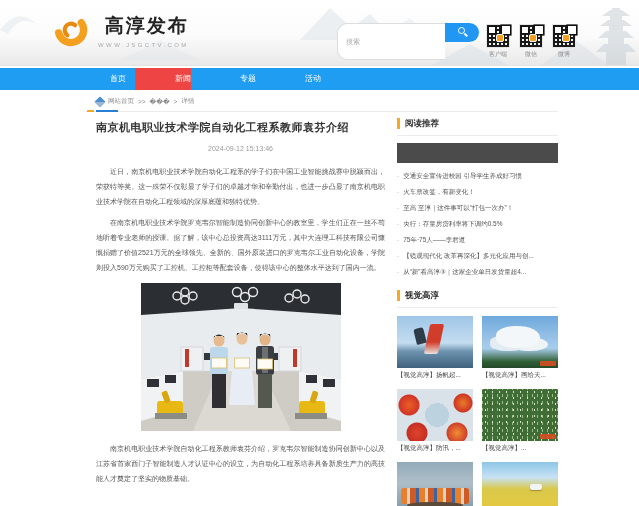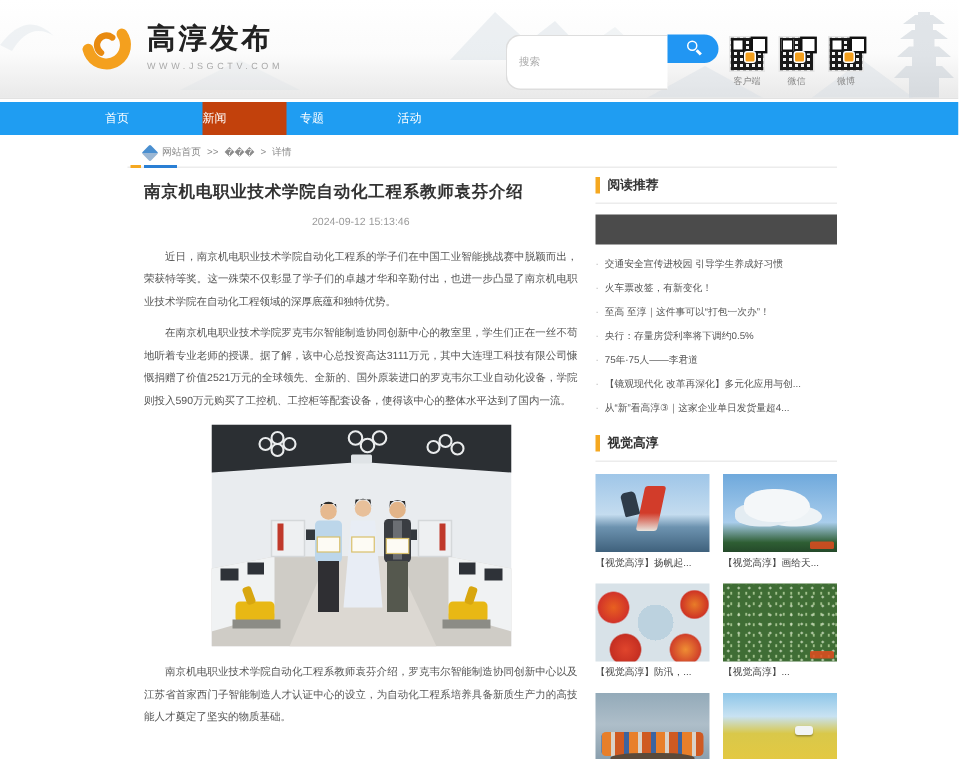--- a/index.html
+++ b/index.html
@@ -4,21 +4,21 @@
 <style>
   * { box-sizing: border-box; margin: 0; padding: 0; }
   html,body { width: 639px; height: 506px; overflow: hidden; background:#fff;
     font-family: "Liberation Sans", "DejaVu Sans", sans-serif; }
 
   
   .header { position: relative; height: 66px;
     background: linear-gradient(180deg,#ffffff 0%,#fbfbfb 55%,#e9e9e9 100%);
     border-bottom: 1px solid #e2e2e2; overflow: hidden; }
   .header-art { position:absolute; inset:0; pointer-events:none; }
-  .logo { position:absolute; left:52px; top:10px; display:flex; align-items:center; }
+  .logo { position:absolute; left:52px; top:10px; display:flex; align-items:center;text-align:right; }
   .logo-swirl { width:38px; height:40px; margin-right:8px; }
   .logo-text .t { font-size:19px; font-weight:bold; color:#222; letter-spacing:2px; }
   .logo-text .s { font-size:6px; color:#a9a9a9; letter-spacing:2.4px; margin-top:3px; }
 
   .searchbar { position:absolute; left:337px; top:23px; display:flex; width:142px; height:19px; }
   .searchbar input { flex:1; height:37px; border:1px solid #ddd; border-right:none;
     border-radius:10px 0 0 10px; padding:0 8px; font-size:7px; color:#333; outline:none; background:#fff; }
   .searchbar input::placeholder { color:#aaa; }
   .search-btn { width:36px; height:19px; border:none; background:#2196f3; border-radius:0 10px 10px 0;
     cursor:pointer; position:relative; }
@@ -33,22 +33,22 @@
       border:1px solid #e6e6e6; }
   .qr::before { content:""; position:absolute; left:1px; top:1px; width:6px; height:6px;
       border:1.6px solid #111; background:#fff; box-shadow: 14px 0 0 0 #fff, 14px 0 0 1.6px #111; }
   .qr::after { content:""; position:absolute; left:9px; top:9px; width:6px; height:6px;
       background:#f4a01e; border:1px solid #fff; border-radius:2px; }
   .qr-label { font-size:6px; color:#888; margin-top:2px; }
 
   
   .nav { margin-top:2px; height:22px; background:#1f9df2; display:flex; padding-left:70px; }
   .nav-item { width:56px; margin-right:9px; color:#fff; font-size:8px; line-height:22px;
-    text-align:left; cursor:pointer; }
-  .nav-item.active { background:#c2410c; }
+    text-align:right; cursor:pointer; }
+  .nav-item.active { background:#ef4444; }
 
   
   .crumbwrap { margin:0 81px 0 85px; }
   .breadcrumb { position:relative; display:flex; align-items:center; gap:4px; padding:7px 0 5px 11px;
     font-size:6.5px; color:#8a8a8a; border-bottom:1px solid #ececec; }
   .home-ico { width:8px; height:8px; background:linear-gradient(135deg,#4a8fd0 50%,#9bb7d4 50%);
     transform:rotate(45deg); border-radius:1px; }
   .breadcrumb::after { content:""; position:absolute; left:11px; bottom:-1px; width:22px; height:2px; background:#2a7fd4; }
   .breadcrumb::before { content:""; position:absolute; left:2px; bottom:-1px; width:7px; height:2px; background:#f5a820; }
 

